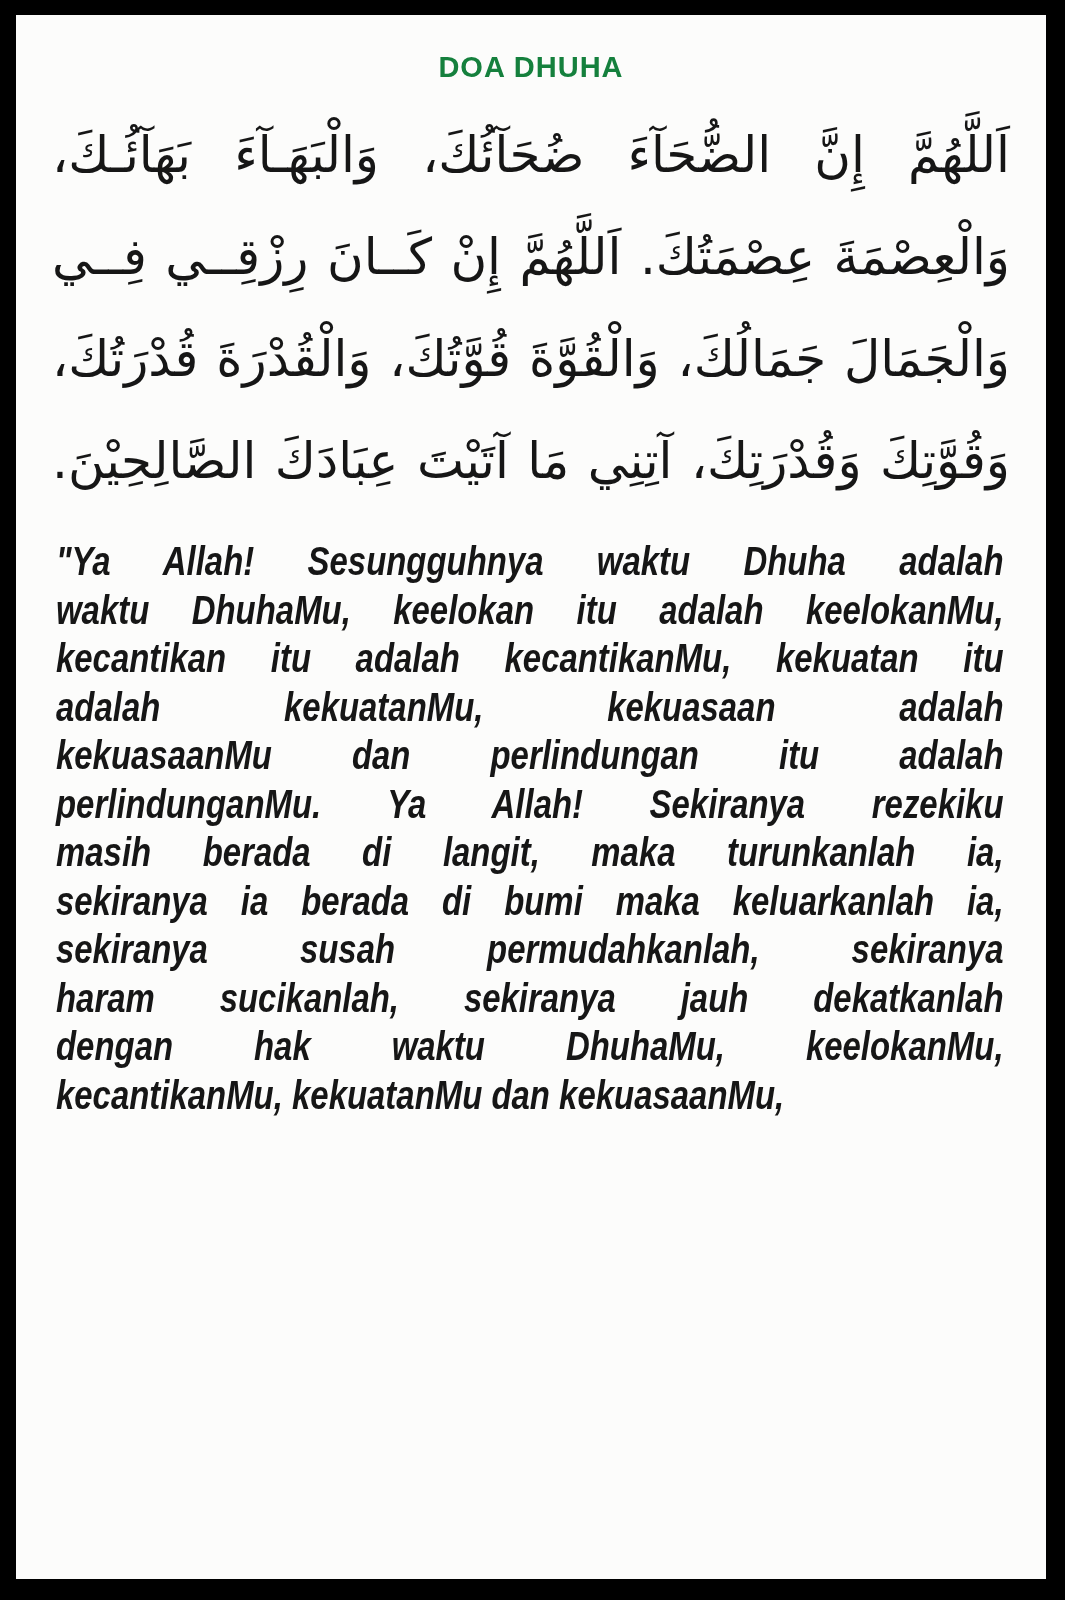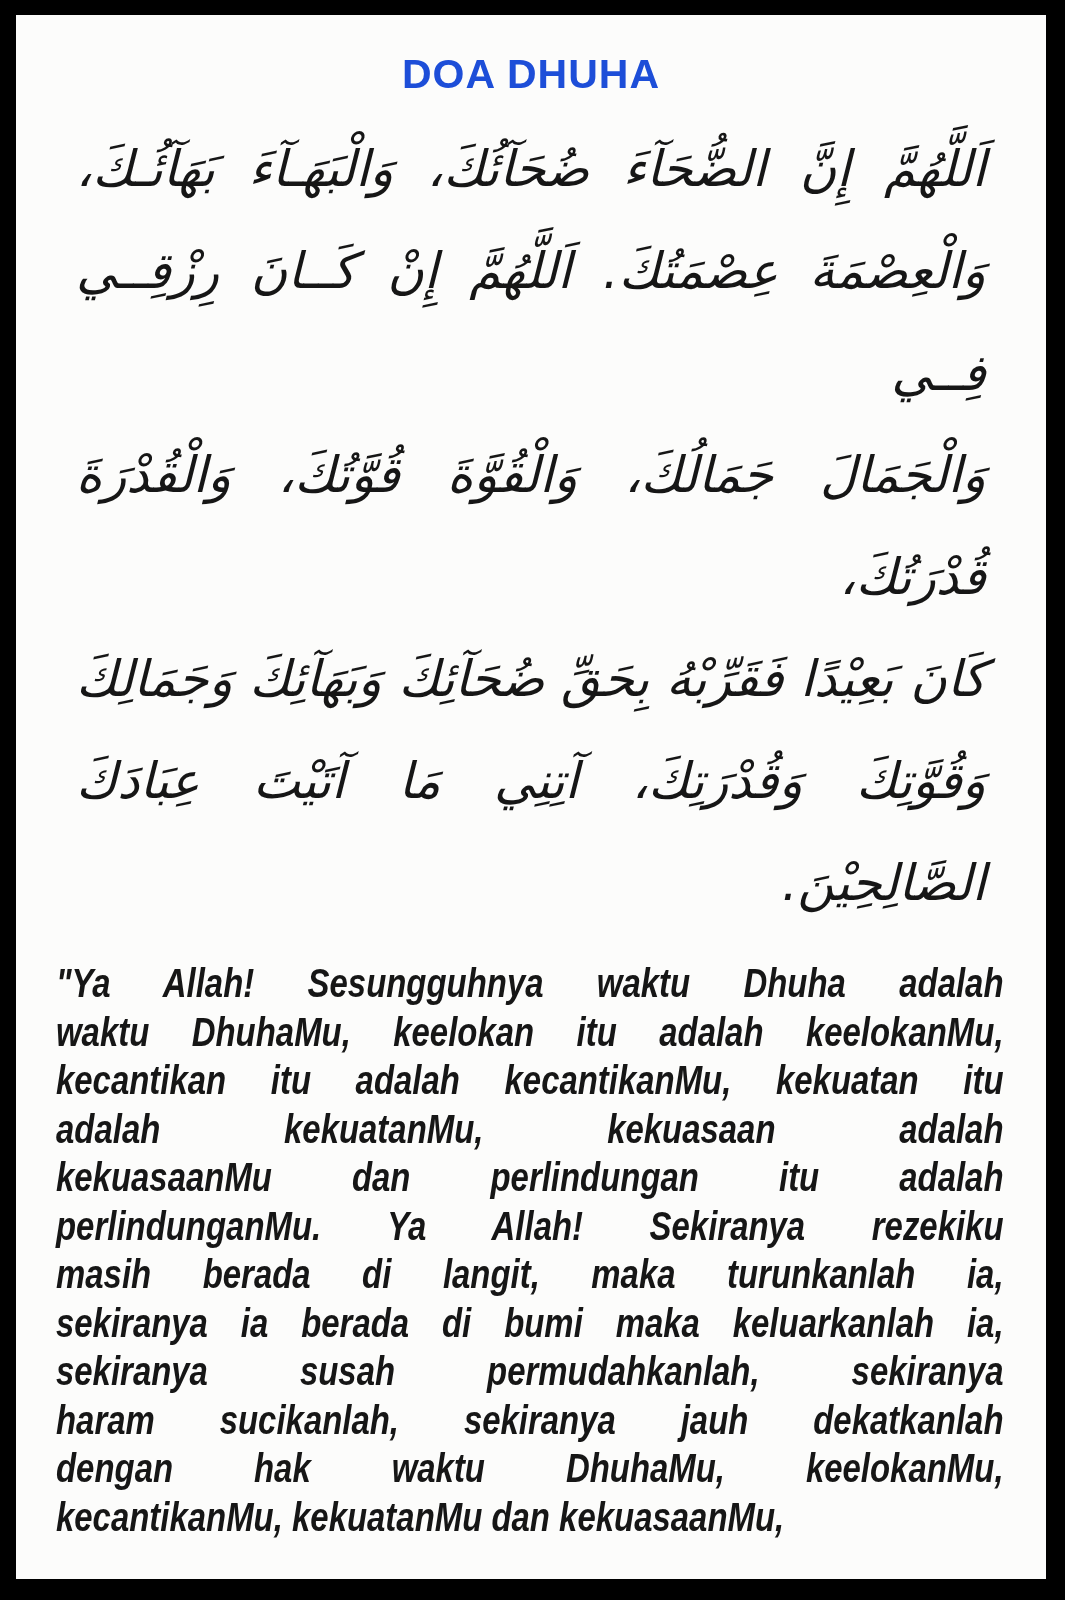--- a/index.html
+++ b/index.html
@@ -26,30 +26,29 @@
     width: 1030px;
     height: 1564px;
     background: #fcfcfb;
     box-sizing: border-box;
   }
   .title {
     margin: 36px 0 9px 0;
     text-align: center;
     font-family: "Liberation Sans", sans-serif;
     font-weight: bold;
-    font-size: 41px;
+    font-size: 29px;
     letter-spacing: 1px;
-    color: #1d4ed8;
+    color: #15803d;
   }
   .arabic {
     margin-top: 20px;
-    padding: 0 60px;
+    padding: 0 36px;
     direction: rtl;
     unicode-bidi: embed;
-    font-style: italic;
   }
   .ar-line {
     font-family: "DejaVu Sans", sans-serif;
     font-size: 50px;
     line-height: 102px;
     color: #161616;
     text-align: justify;
     text-align-last: justify;
     overflow: visible;
   }
@@ -79,21 +78,20 @@
 
 <div class="frame">
   <div class="page">
 
     <h1 class="title">DOA DHUHA</h1>
 
     <div class="arabic" dir="rtl" lang="ar">
       <div class="ar-line">اَللَّهُمَّ إِنَّ الضُّحَآءَ ضُحَآئُكَ، وَالْبَهَـآءَ بَهَآئُـكَ،</div>
       <div class="ar-line">وَالْعِصْمَةَ عِصْمَتُكَ. اَللَّهُمَّ إِنْ كَــانَ رِزْقِــي فِــي</div>
       <div class="ar-line">وَالْجَمَالَ جَمَالُكَ، وَالْقُوَّةَ قُوَّتُكَ، وَالْقُدْرَةَ قُدْرَتُكَ،</div>
-      <div class="ar-line">كَانَ بَعِيْدًا فَقَرِّبْهُ بِحَقِّ ضُحَآئِكَ وَبَهَآئِكَ وَجَمَالِكَ</div>
       <div class="ar-line">وَقُوَّتِكَ وَقُدْرَتِكَ، آتِنِي مَا آتَيْتَ عِبَادَكَ الصَّالِحِيْنَ.</div>
     </div>
 
     <div class="translation" lang="id">
       <div class="tr-line">"Ya Allah! Sesungguhnya waktu Dhuha adalah</div>
       <div class="tr-line">waktu DhuhaMu, keelokan itu adalah keelokanMu,</div>
       <div class="tr-line">kecantikan itu adalah kecantikanMu, kekuatan itu</div>
       <div class="tr-line">adalah kekuatanMu, kekuasaan adalah</div>
       <div class="tr-line">kekuasaanMu dan perlindungan itu adalah</div>
       <div class="tr-line">perlindunganMu. Ya Allah! Sekiranya rezekiku</div>

